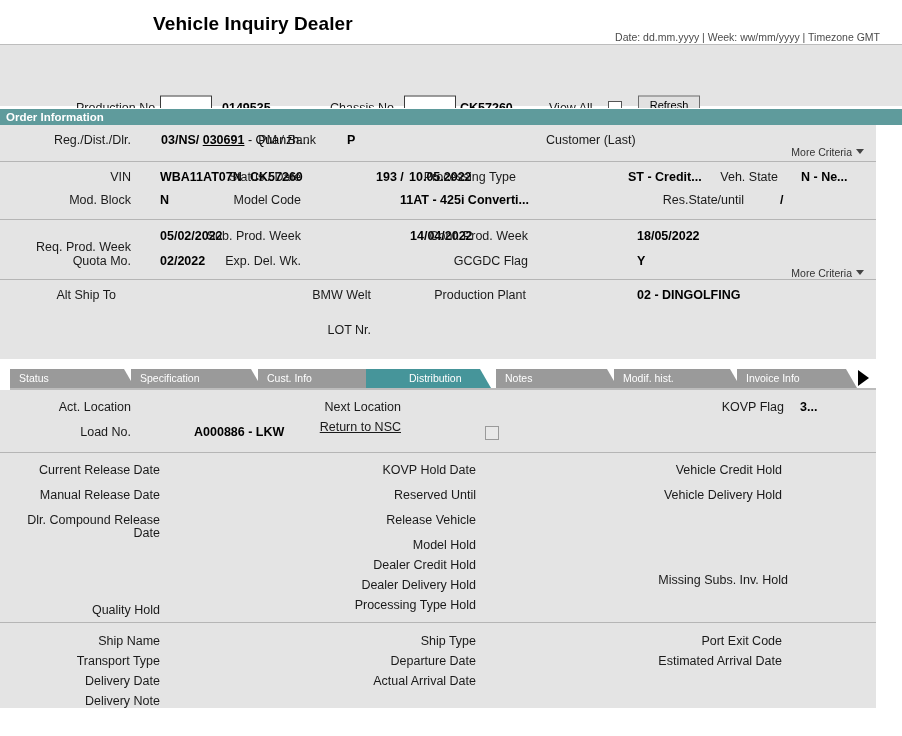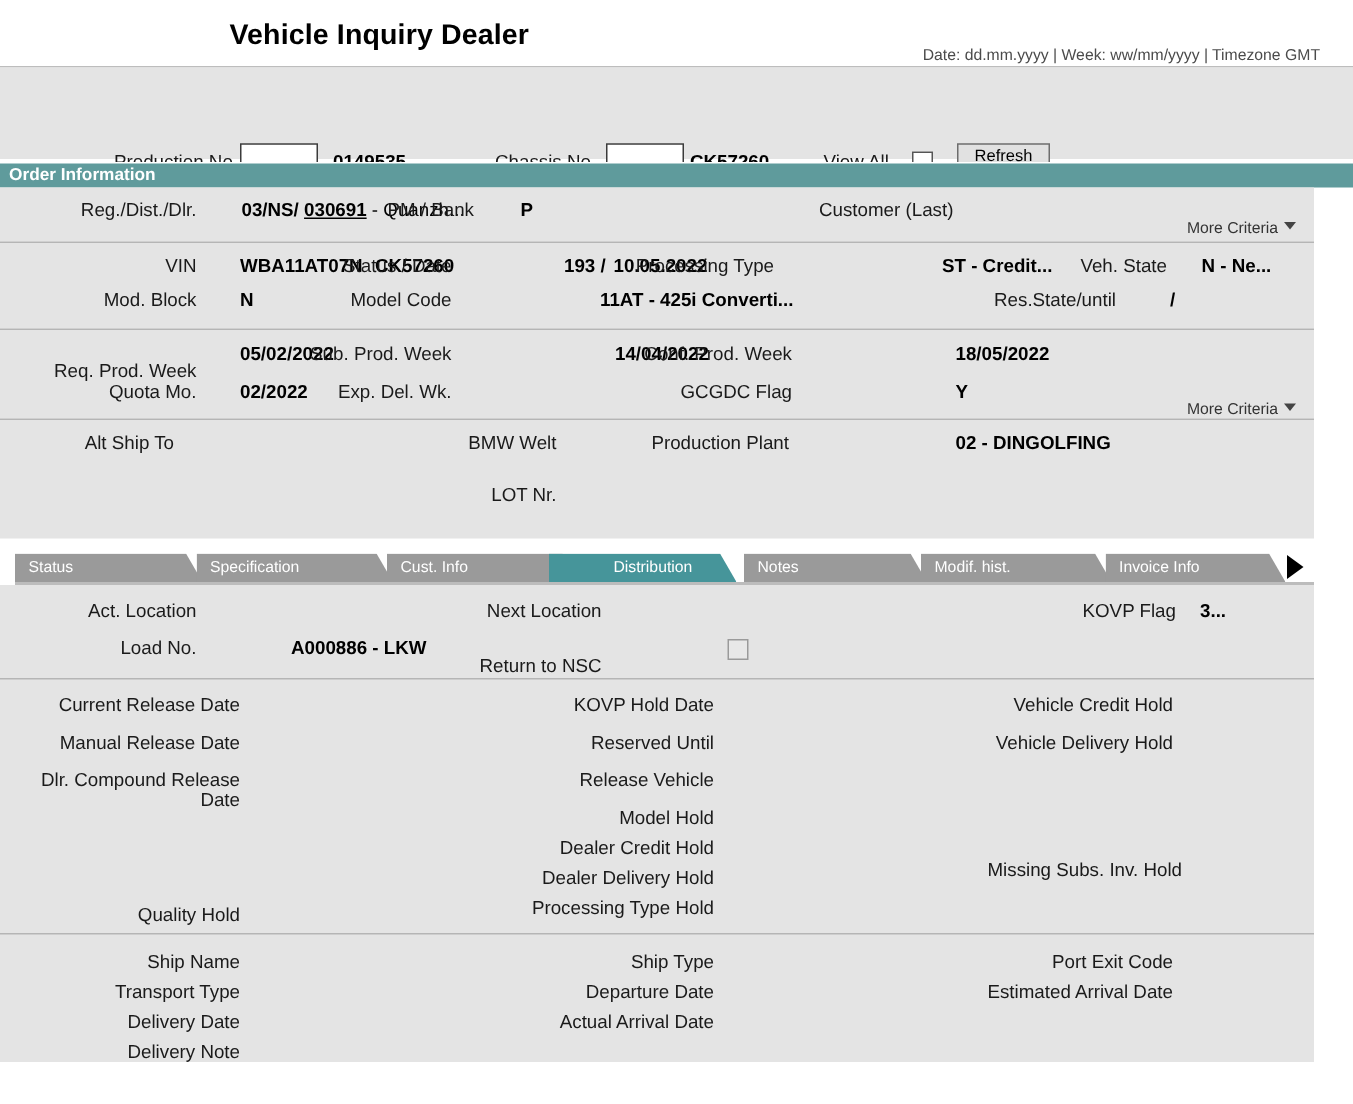--- a/index.html
+++ b/index.html
@@ -246,21 +246,21 @@
 
     <div class="lbl" style="right:475px; top:10px;">Next Location</div>
     <div class="val" style="left:485px; top:10px;"></div>
 
     <div class="lbl" style="right:92px; top:10px;">KOVP Flag</div>
     <div class="val" style="left:800px; top:10px;">3...</div>
 
     <div class="lbl" style="right:745px; top:35px;">Load No.</div>
     <div class="val" style="left:160px; top:35px;margin-left:34px;">A000886 - LKW</div>
 
-    <div class="lbl" style="right:475px; top:47px;">Return to NSC</div>
+    <div class="lbl" style="right:475px; top:30px;text-decoration:underline;">Return to NSC</div>
     <div class="chk" style="left:485px; top:36px; border-color:#9a9a9a; background:#e8e8e8;"></div>
   </div>
 
   <div class="panel sep-top" style="height:170px;">
 
     <div class="lbl" style="right:716px; top:10px;">Current Release Date</div>
     <div class="val" style="left:172px; top:10px;"></div>
 
     <div class="lbl" style="right:716px; top:35px;">Manual Release Date</div>
     <div class="val" style="left:172px; top:35px;"></div>

